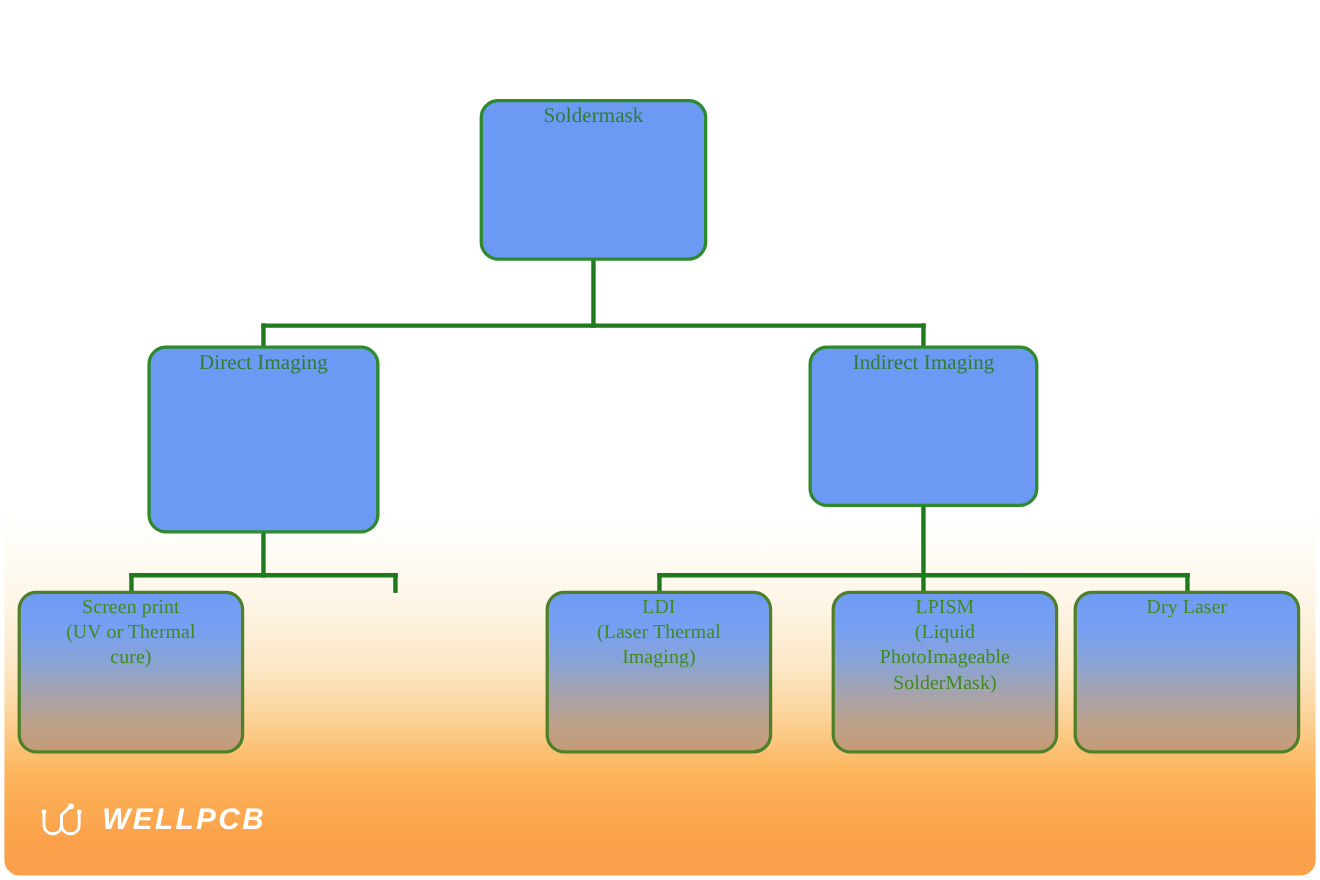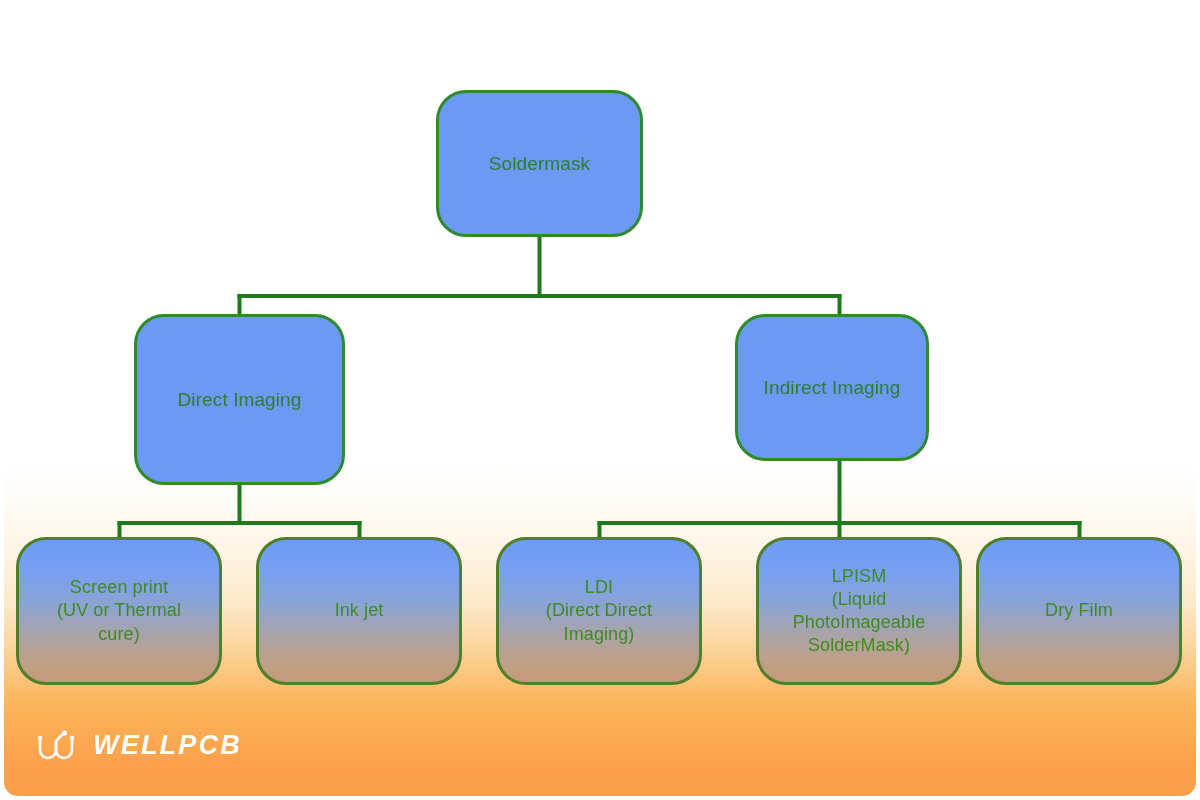--- a/index.html
+++ b/index.html
@@ -65,30 +65,30 @@
     width: 1192px;
     height: 792px;
     pointer-events: none;
   }
 
   
   .node {
     position: absolute;
     box-sizing: border-box;
     border: 3px solid #2d8a2d;
-    border-radius: 30px;
+    border-radius: 17px;
     display: flex;
-    align-items: center;
     justify-content: center;
     text-align: center;
     color: #2f7d32;
     font-size: 19px;
     line-height: 1.32;
     letter-spacing: 0.1px;
     z-index: 3;
+    font-family: Liberation Serif, serif;
   }
   .node.level1, .node.level2 {
     background: #6b99f4;
   }
   .node.leaf {
     
     background: linear-gradient(
         to bottom,
         rgba(107,153,244,0.98) 0%,
         rgba(107,153,244,0.92) 22%,
@@ -105,21 +105,21 @@
     padding: 0 8px;
     white-space: pre-line;
   }
   .node.leaf .label {
     color: #3f8b1f;
   }
 
   
   #node-soldermask       { left: 432px; top: 86px;  width: 207px; height: 147px; }
   #node-direct-imaging   { left: 130px; top: 310px; width: 211px; height: 171px; }
-  #node-indirect-imaging { left: 731px; top: 310px; width: 194px; height: 147px; }
+  #node-indirect-imaging { left: 731px; top: 310px; width: 209px; height: 147px; }
 
   #leaf-screen-print { left: 12px;   top: 533px; width: 206px; height: 148px; }
   #leaf-ink-jet      { left: 252px;  top: 533px; width: 206px; height: 148px; }
   #leaf-ldi          { left: 492px;  top: 533px; width: 206px; height: 148px; }
   #leaf-lpism        { left: 732px;  top: 533px; width: 206px; height: 148px; margin-left: 20px; }
   #leaf-dry-film     { left: 972px;  top: 533px; width: 206px; height: 148px; }
 
   
   #logo {
     position: absolute;
@@ -176,39 +176,36 @@
   <div class="node level2" id="node-indirect-imaging">
     <span class="label">Indirect Imaging</span>
   </div>
 
   <div class="node leaf" id="leaf-screen-print">
     <span class="label">Screen print
 (UV or Thermal
 cure)</span>
   </div>
 
-  <div class="node leaf" id="leaf-ink-jet">
-    <span class="label">Ink jet</span>
-  </div>
 
   <div class="node leaf" id="leaf-ldi">
     <span class="label">LDI
-(Direct Direct
+(Laser Thermal
 Imaging)</span>
   </div>
 
   <div class="node leaf" id="leaf-lpism">
     <span class="label">LPISM
 (Liquid
 PhotoImageable
 SolderMask)</span>
   </div>
 
   <div class="node leaf" id="leaf-dry-film">
-    <span class="label">Dry Film</span>
+    <span class="label">Dry Laser</span>
   </div>
 
   <div id="logo">
     <svg class="mark" width="46" height="34" viewBox="0 0 46 34" xmlns="http://www.w3.org/2000/svg">
       <g fill="none" stroke="#ffffff" stroke-width="2.6" stroke-linecap="round" stroke-linejoin="round">
         <path d="M4,9 L4,20 C4,25 8,28 12,28 C16,28 20,25 20,20 L20,11"></path>
         <path d="M20,11 L20,20 C20,25 24,28 28,28 C32,28 36,25 36,20 L36,9"></path>
         <path d="M20,11 L27,4"></path>
       </g>
       <circle cx="28.5" cy="3" r="2.6" fill="#ffffff"></circle>

